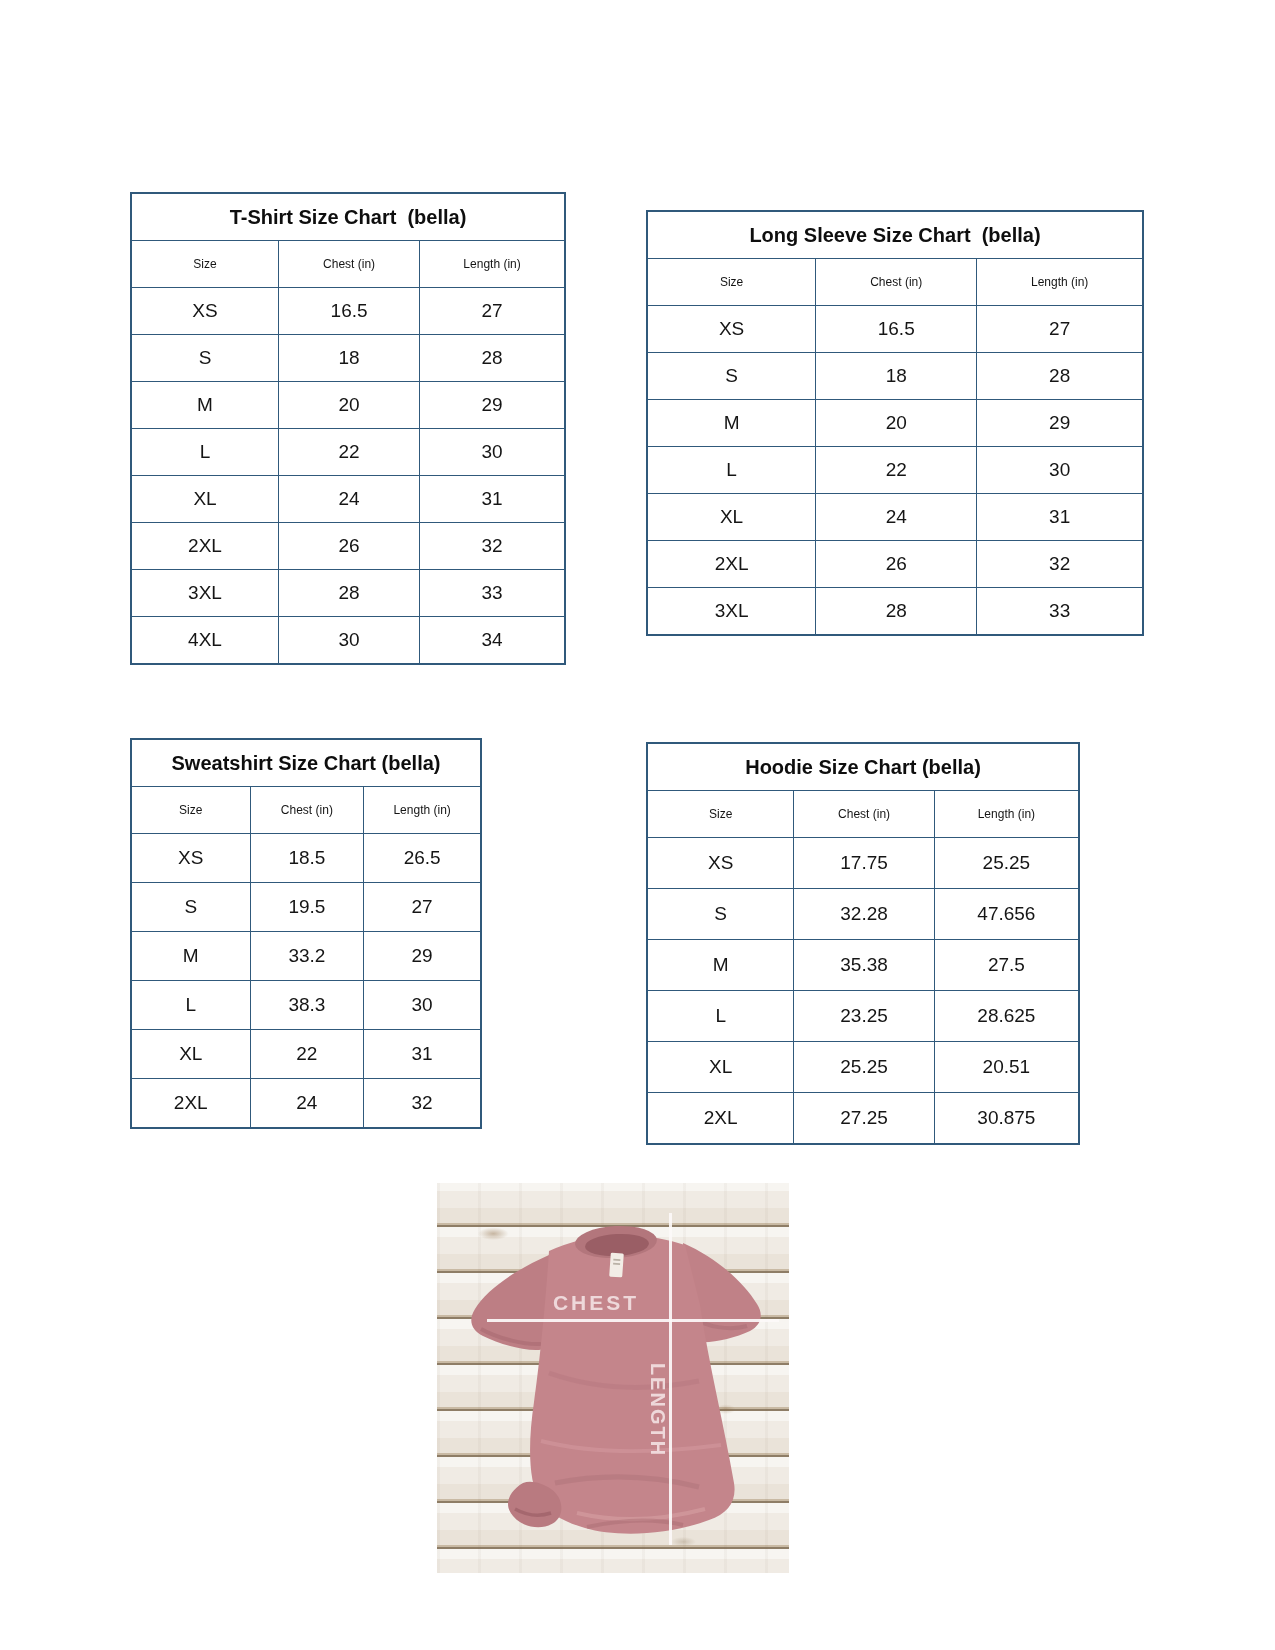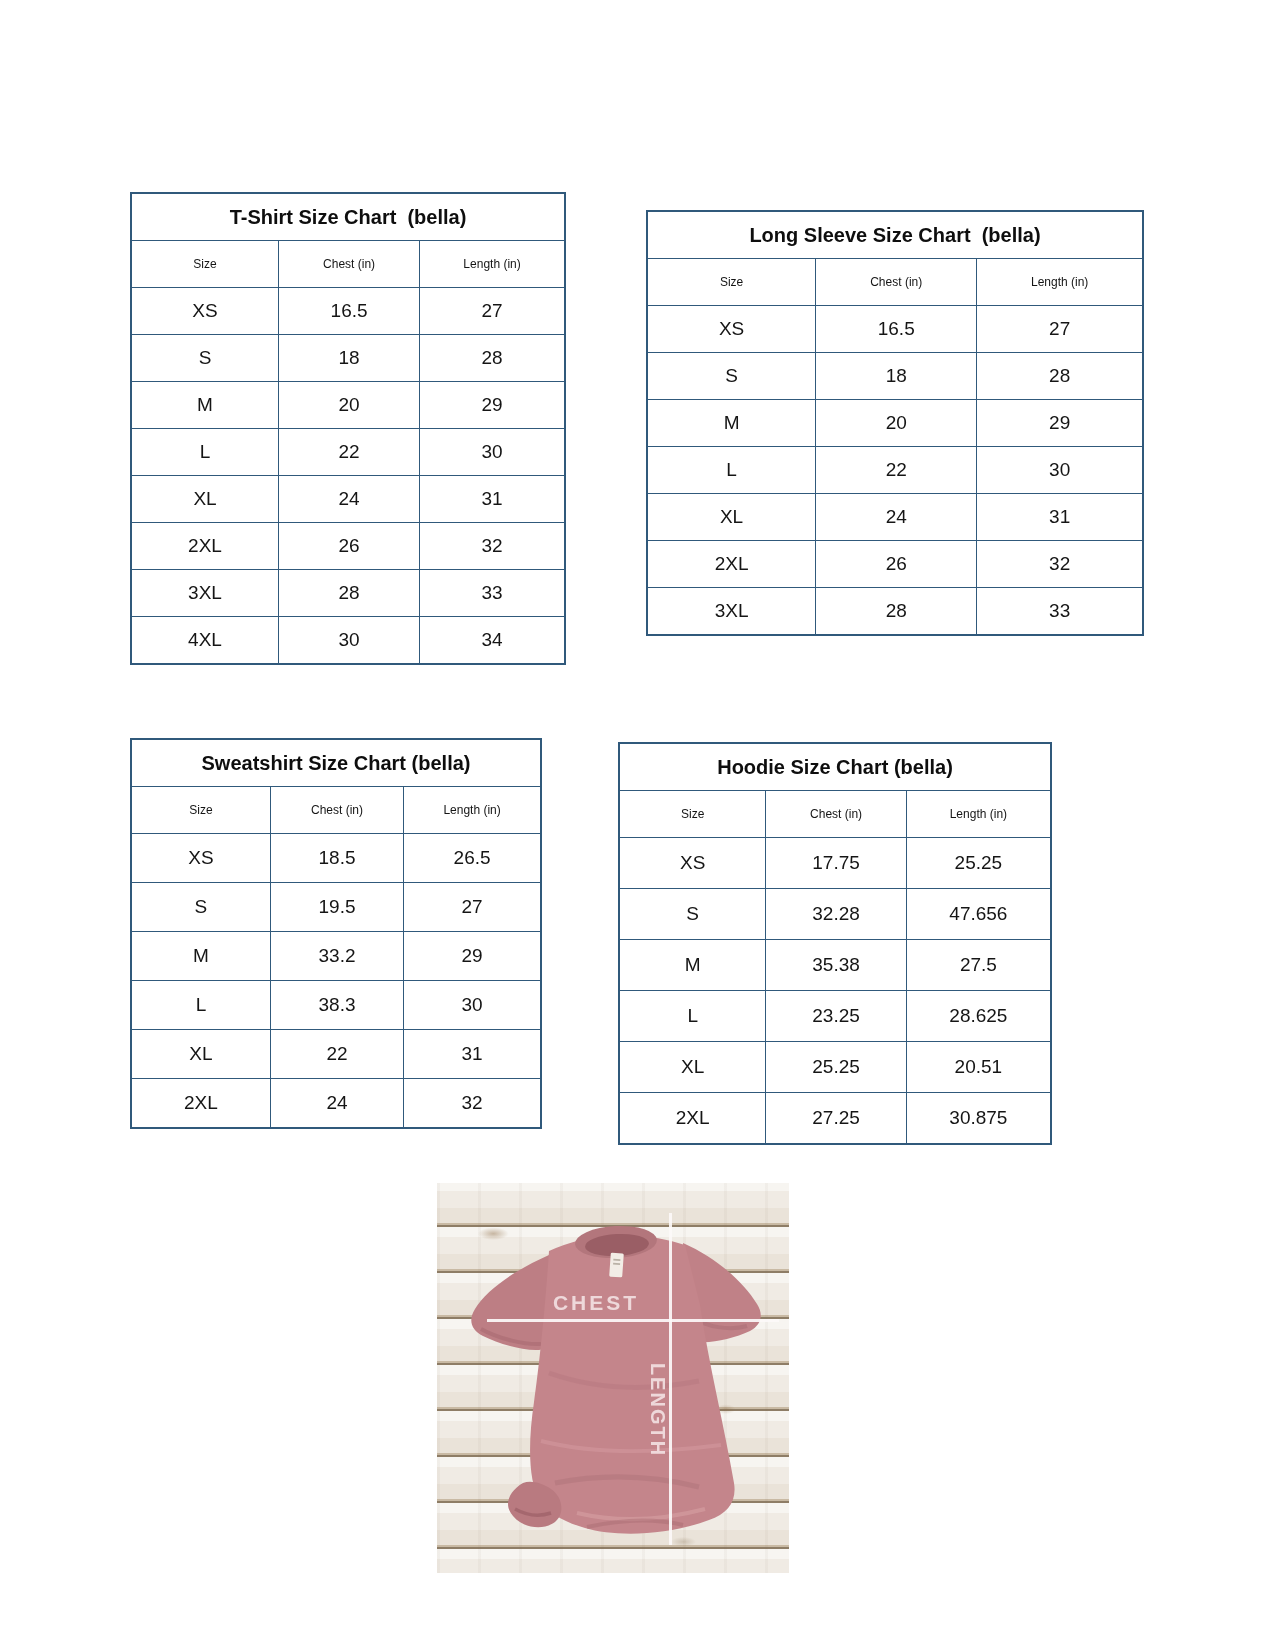--- a/index.html
+++ b/index.html
@@ -17,22 +17,22 @@
     border:1.5px solid #30597b;text-align:center;vertical-align:middle;
     padding:0;background:#fff;
   }
   .title-cell{
     font-size:20px;font-weight:700;height:46px;white-space:pre;color:#0e0e0e;
   }
   .head-cell{font-size:12px;font-weight:400;height:46px;}
   .size-table td{font-size:19px;font-weight:400;height:var(--rh,46px);}
   #table-0{left:130px;top:192px;width:436px;--rh:46px;}
   #table-1{left:646px;top:210px;width:498px;--rh:46px;}
-  #table-2{left:130px;top:738px;width:412px;border-radius:9px;--rh:48px;}
-  #table-3{left:618px;top:742px;width:434px;--rh:50px;}
+  #table-2{left:130px;top:738px;width:352px;border-radius:9px;--rh:48px;}
+  #table-3{left:646px;top:742px;width:434px;--rh:50px;}
   col.c1{width:34%;}col.c2{width:32.5%;}col.c3{width:33.5%;}
 
   
   .photo{
     position:absolute;left:437px;top:1183px;width:352px;height:390px;
     margin:0;overflow:hidden;
   }
   .wood{
     position:absolute;left:0;top:0;right:0;bottom:0;
     background:

